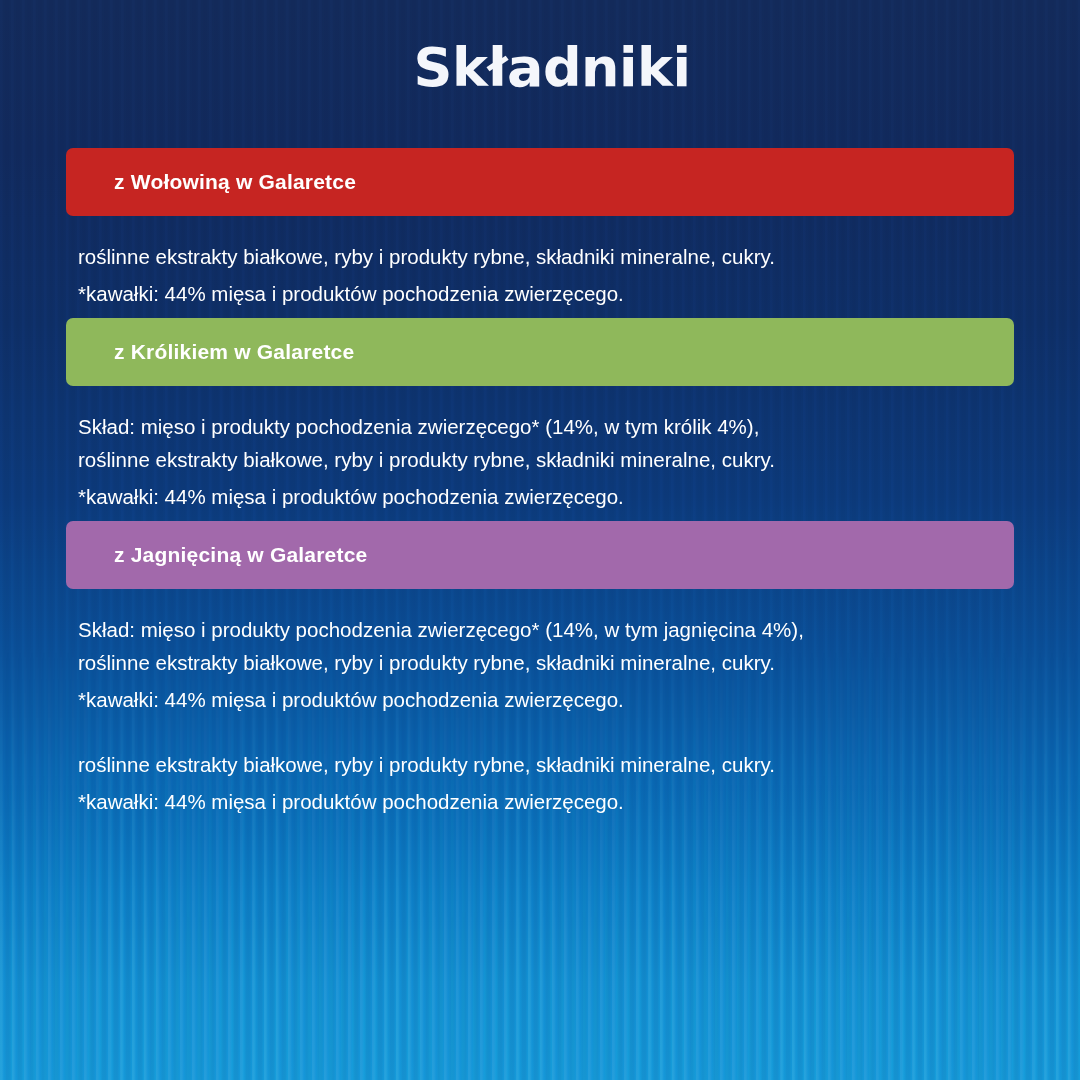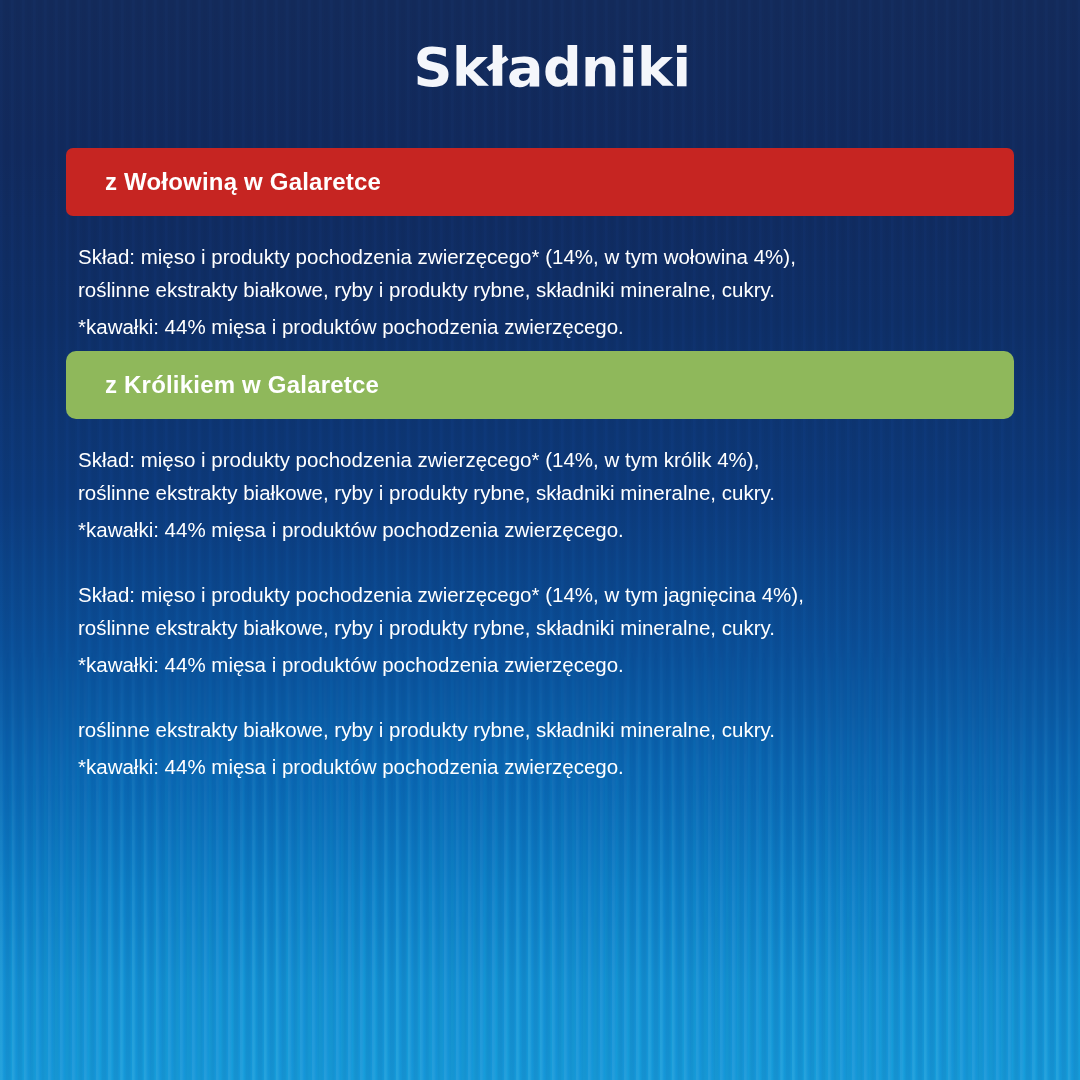--- a/index.html
+++ b/index.html
@@ -105,23 +105,24 @@
     height: 68px;
     border-radius: 7px;
     display: flex;
     align-items: center;
   }
 
   .variant-banner-label {
     padding-left: 39px;
     color: #ffffff;
     font-weight: bold;
-    font-size: 24px;
+    font-size: 21px;
     letter-spacing: 0.2px;
     white-space: nowrap;
+    margin-left: 9px;
   }
 
   .variant-body {
     padding: 24px 70px 0 78px;
     color: #ffffff;
     font-size: 20.5px;
     line-height: 33px;
   }
 
   .variant-body .line { white-space: nowrap; }
@@ -138,38 +139,40 @@
 
   <div class="page-title">Składniki</div>
 
   <div class="variants">
 
     <div class="variant">
       <div class="variant-banner" style="background-color: rgb(198, 37, 34);">
         <span class="variant-banner-label">z Wołowiną w Galaretce</span>
       </div>
       <div class="variant-body">
-        <div class="line">Skład: mięso i produkty pochodzenia zwierzęcego* (14%, w tym wołowina 4%),</div>
         <div class="line">roślinne ekstrakty białkowe, ryby i produkty rybne, składniki mineralne, cukry.</div>
         <div class="line line-note">*kawałki: 44% mięsa i produktów pochodzenia zwierzęcego.</div>
       </div>
     </div>
 
     <div class="variant">
-      <div class="variant-banner" style="background-color: rgb(143, 184, 91); border-radius: 10px;">
+      <div class="variant-banner" style="background-color: rgb(143, 184, 91);">
         <span class="variant-banner-label">z Królikiem w Galaretce</span>
       </div>
       <div class="variant-body">
         <div class="line">Skład: mięso i produkty pochodzenia zwierzęcego* (14%, w tym królik 4%),</div>
         <div class="line">roślinne ekstrakty białkowe, ryby i produkty rybne, składniki mineralne, cukry.</div>
         <div class="line line-note">*kawałki: 44% mięsa i produktów pochodzenia zwierzęcego.</div>
       </div>
     </div>
 
     <div class="variant">
+      <div class="variant-banner" style="background-color: rgb(162, 105, 171);">
+        <span class="variant-banner-label">z Jagnięciną w Galaretce</span>
+      </div>
       <div class="variant-body">
         <div class="line">Skład: mięso i produkty pochodzenia zwierzęcego* (14%, w tym jagnięcina 4%),</div>
         <div class="line">roślinne ekstrakty białkowe, ryby i produkty rybne, składniki mineralne, cukry.</div>
         <div class="line line-note">*kawałki: 44% mięsa i produktów pochodzenia zwierzęcego.</div>
       </div>
     </div>
 
     <div class="variant">
       <div class="variant-body">
         <div class="line">roślinne ekstrakty białkowe, ryby i produkty rybne, składniki mineralne, cukry.</div>

